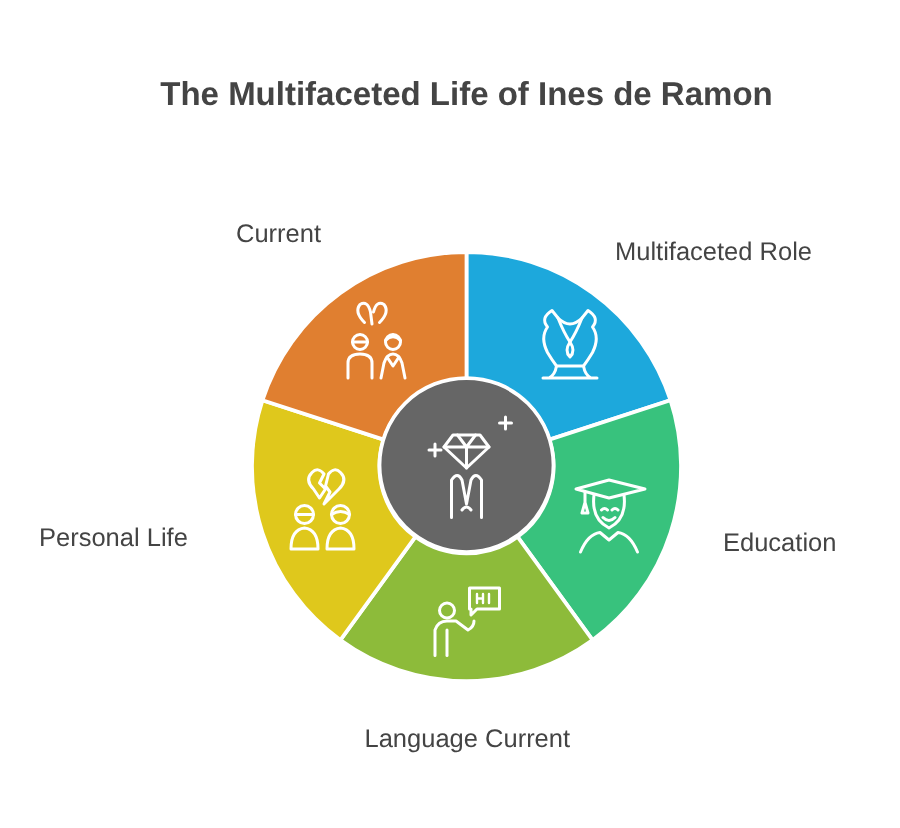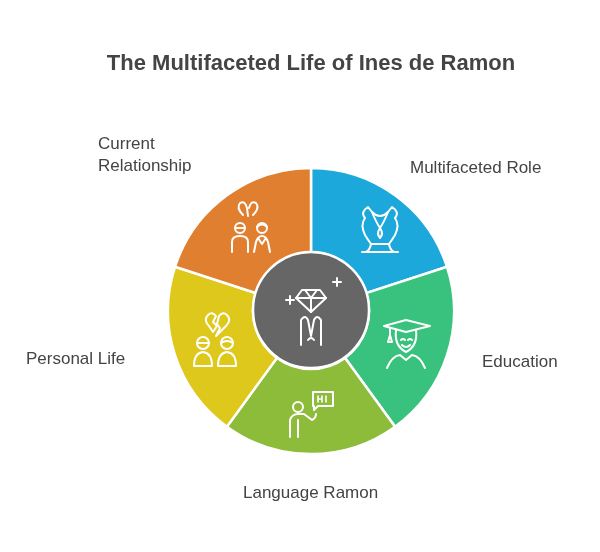--- a/index.html
+++ b/index.html
@@ -77,20 +77,19 @@
     <circle cx="240" cy="228" r="5"></circle>
     <path d="M235,228 L245,228"></path>
     <path d="M232,252 L232,242 Q232,236 240,236 Q248,236 248,242 L248,252"></path>
     <circle cx="262" cy="228" r="5"></circle>
     <path d="M257,227 Q262,222 267,227"></path>
     <path d="M254,252 L256,242 Q258,236 262,236 Q266,236 268,242 L270,252"></path>
     <path d="M258,238 L262,244 L266,238"></path>
   </g>
 </svg>
 
-<div class="label" style="left:98px;top:133px;text-align:left;width:116px;">
+<div class="label" style="left:98px;top:145px;text-align:right;width:116px;">
   <div>Current</div>
-  <div>Relationship</div>
 </div>
 <div class="label" style="left:410px;top:157px;">Multifaceted Role</div>
 <div class="label" style="left:26px;top:348px;">Personal Life</div>
 <div class="label" style="left:482px;top:351px;">Education</div>
-<div class="label" style="left:243px;top:482px;">Language Ramon</div>
+<div class="label" style="left:243px;top:482px;">Language Current</div>
 
 </body></html>

